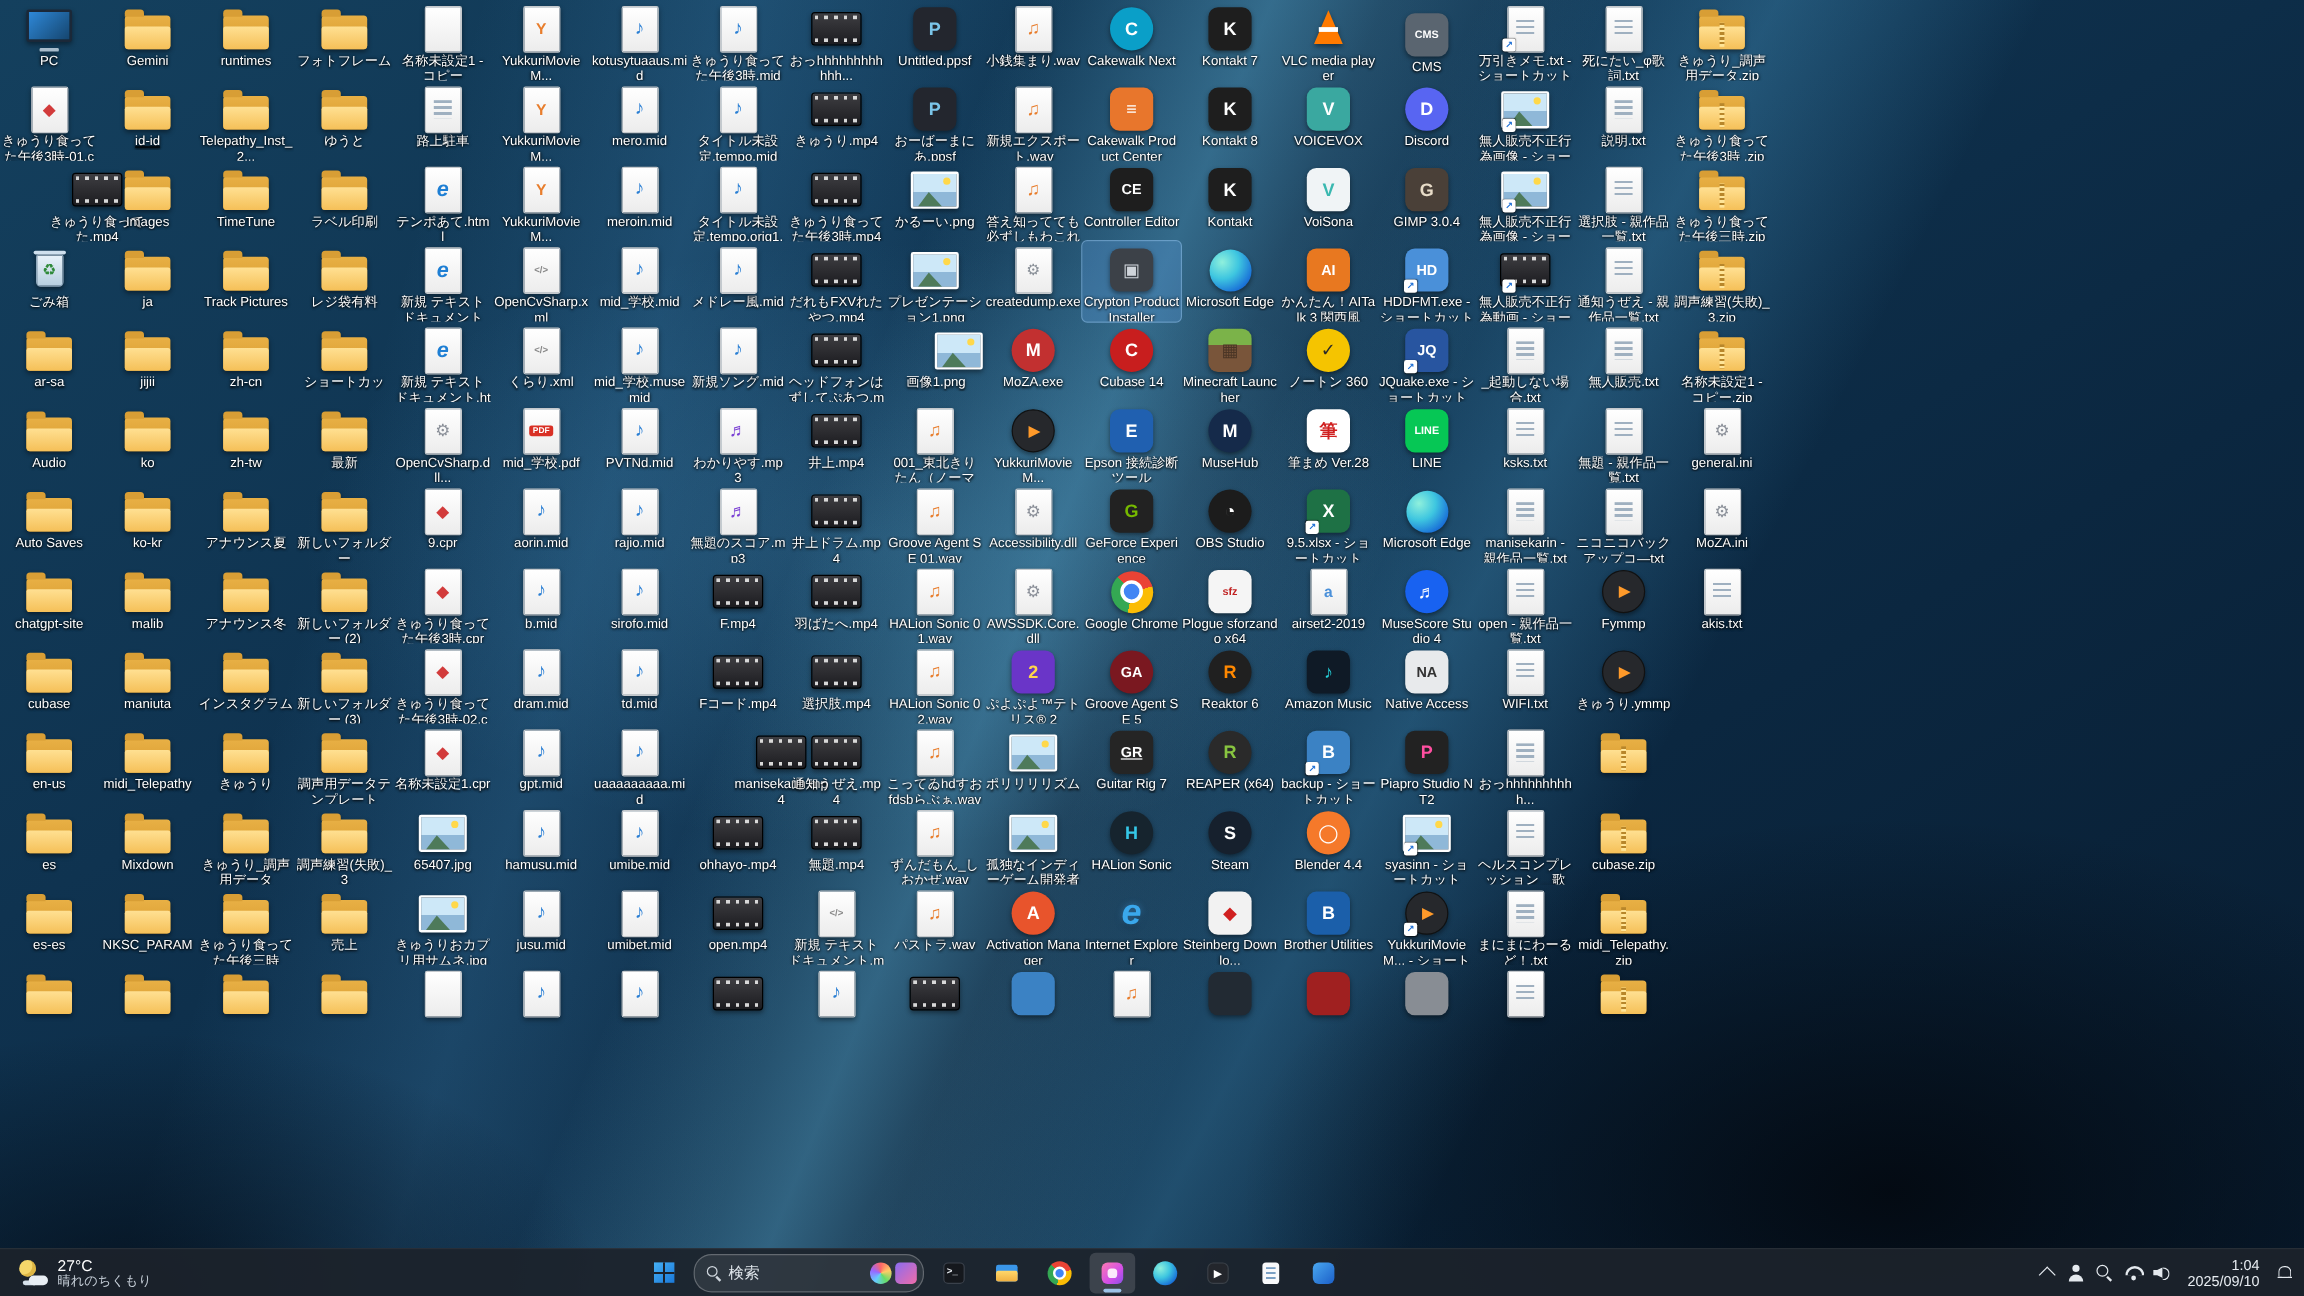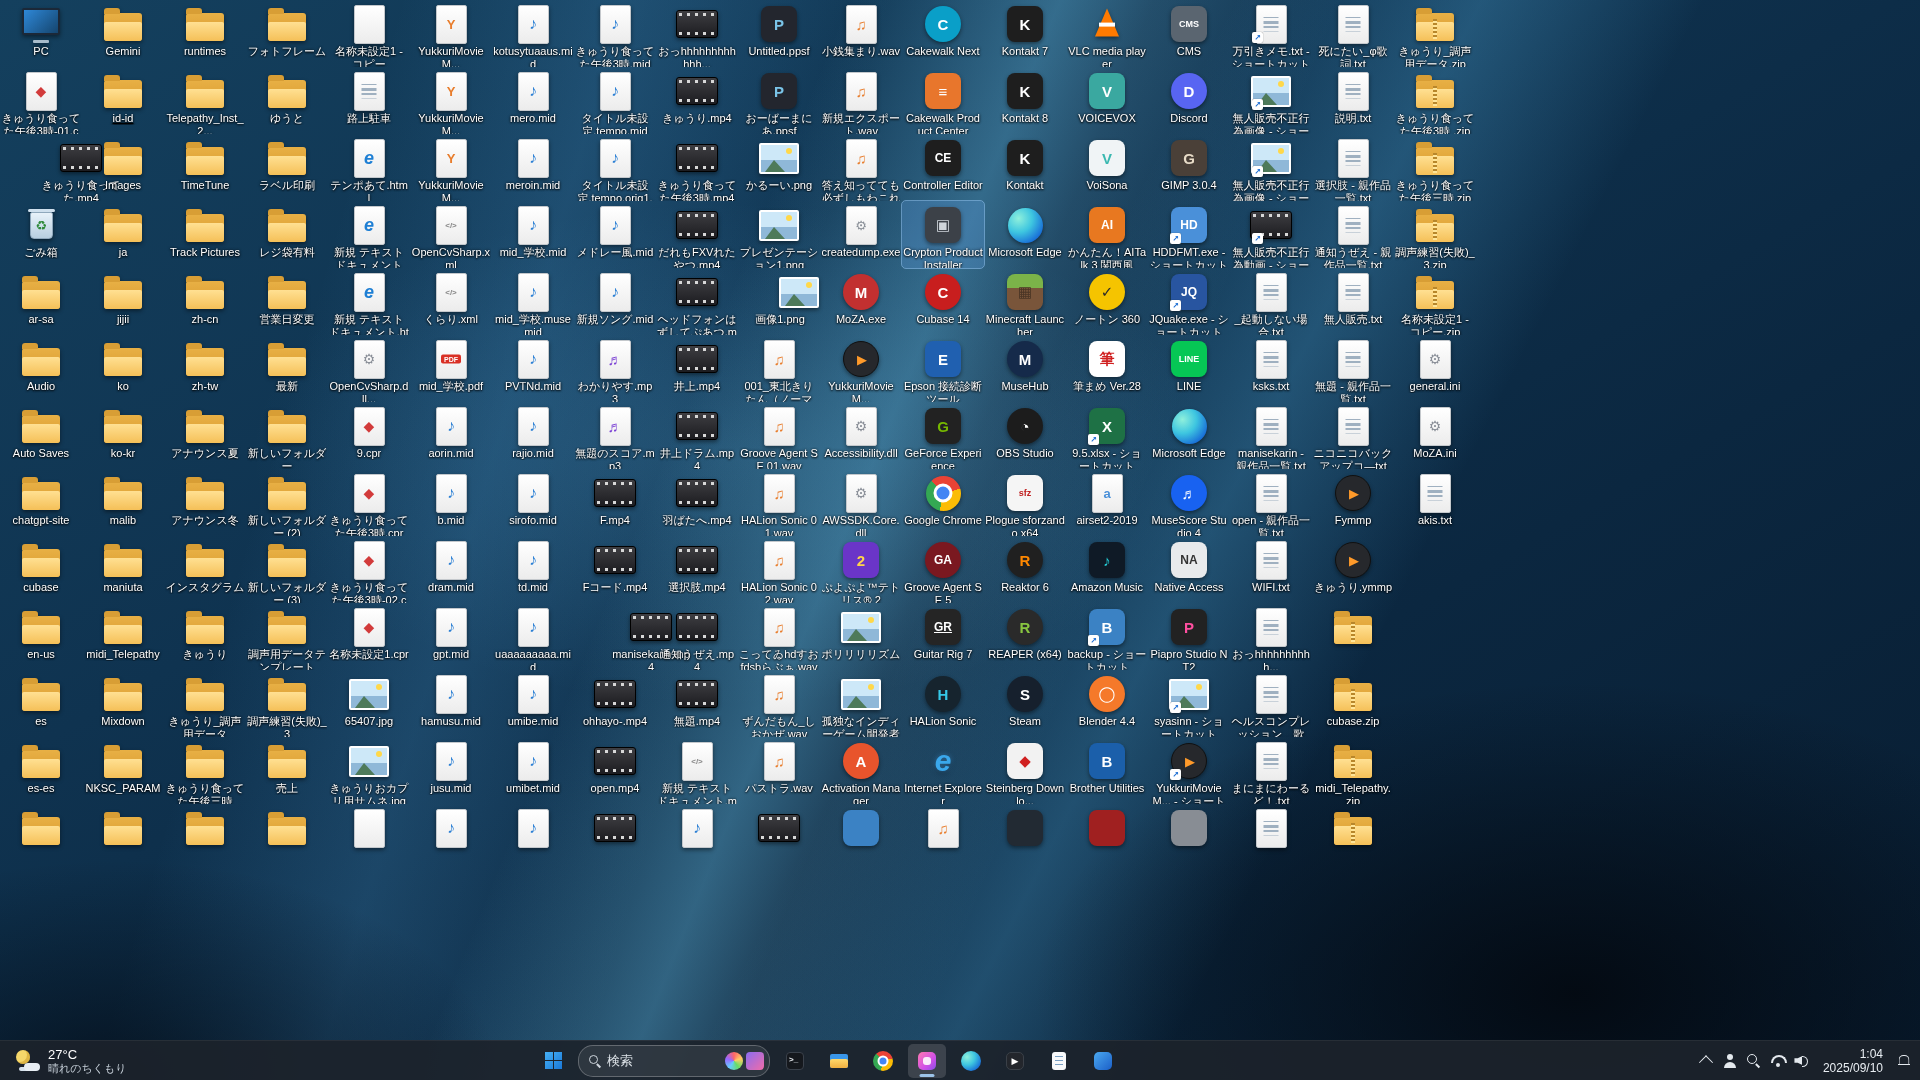--- a/index.html
+++ b/index.html
@@ -271,21 +271,21 @@
         </div>
         <div class="lbl">Kontakt 7</div>
       </div>
       <div class="cell" style="grid-area: 1 / 14;">
         <div class="ic t-vlc">
           <div class="body"></div>
           <div class="glyph"></div>
         </div>
         <div class="lbl">VLC media player</div>
       </div>
-      <div class="cell" style="grid-area: 1 / 15;">
+      <div class="cell" style="grid-area: 1 / 15; justify-content: center;">
         <div class="ic t-app">
           <div class="body" style="background: rgb(90, 101, 112); font-size: 9px;">CMS</div>
           <div class="glyph"></div>
         </div>
         <div class="lbl">CMS</div>
       </div>
       <div class="cell" style="grid-area: 1 / 16;">
         <div class="ic t-txt">
           <div class="body"></div>
           <div class="glyph"></div>
@@ -708,21 +708,21 @@
           <div class="body"></div>
           <div class="glyph"></div>
         </div>
         <div class="lbl">zh-cn</div>
       </div>
       <div class="cell" style="grid-area: 5 / 4;">
         <div class="ic t-folder">
           <div class="body"></div>
           <div class="glyph"></div>
         </div>
-        <div class="lbl">営業日変更</div>
+        <div class="lbl">ショートカッ</div>
       </div>
       <div class="cell" style="grid-area: 5 / 5;">
         <div class="ic t-html">
           <div class="body"></div>
           <div class="glyph">e</div>
         </div>
         <div class="lbl">新規 テキスト ドキュメント.html</div>
       </div>
       <div class="cell" style="grid-area: 5 / 6;">
         <div class="ic t-xml">

